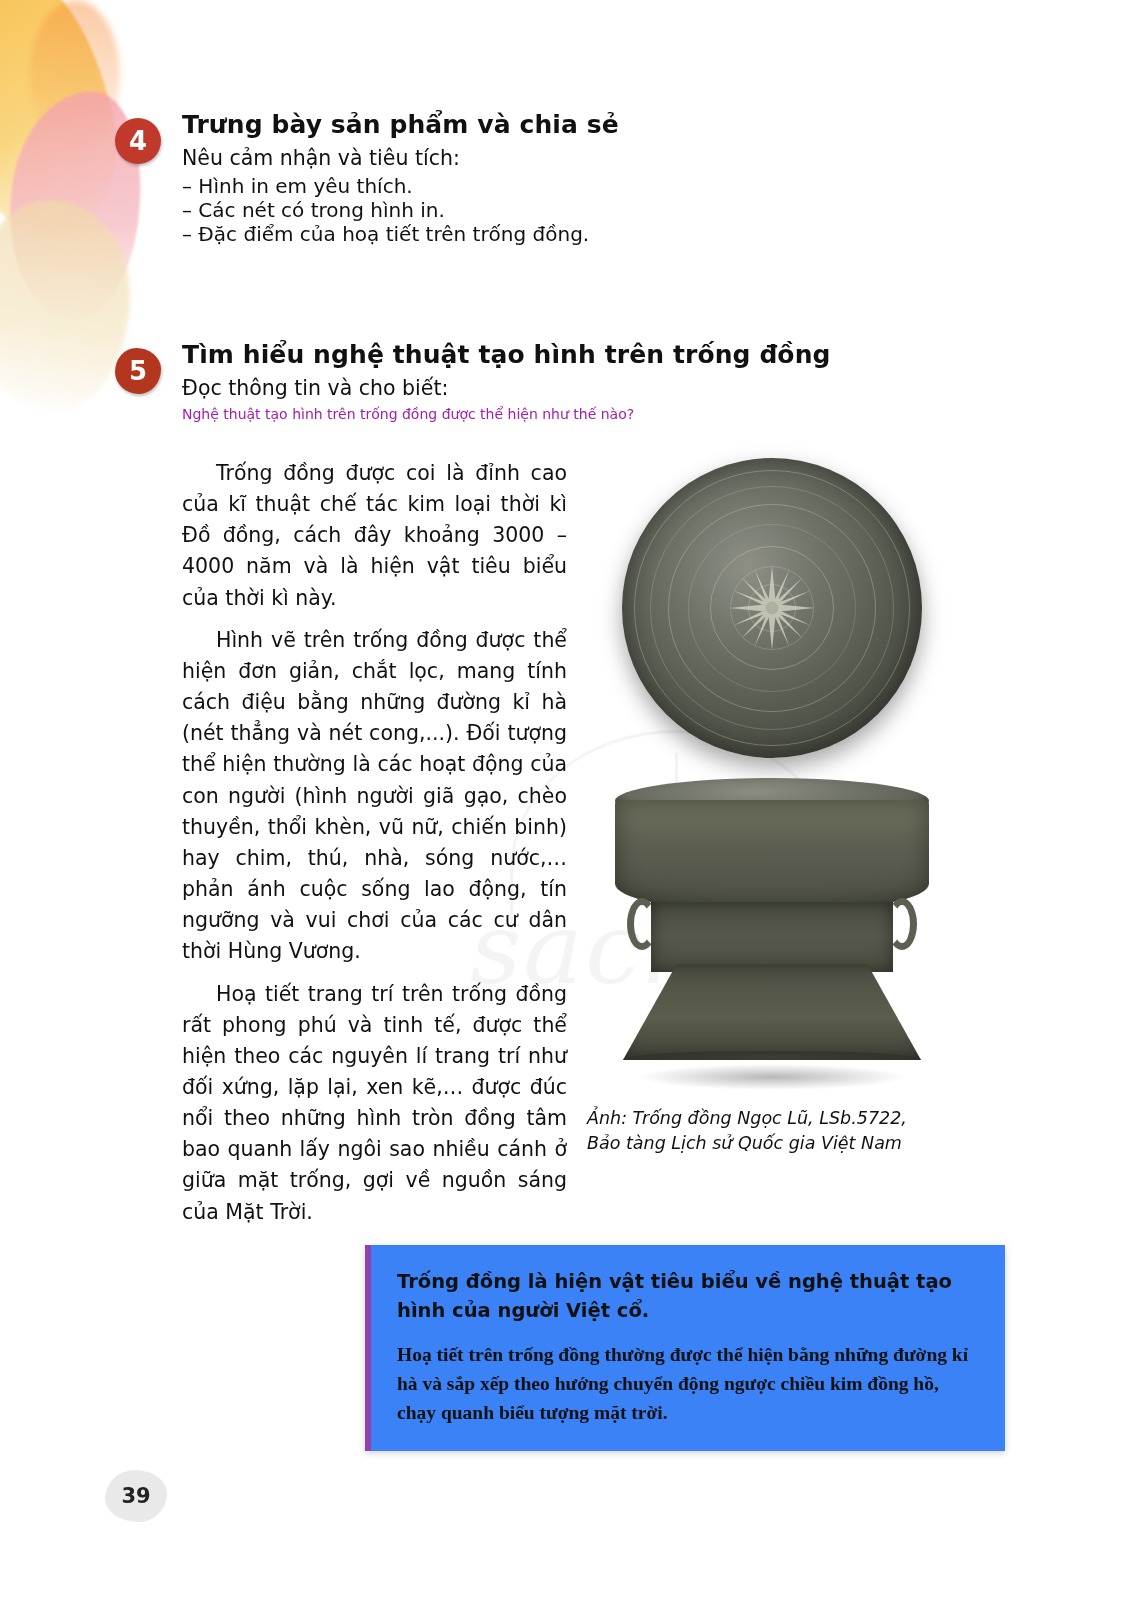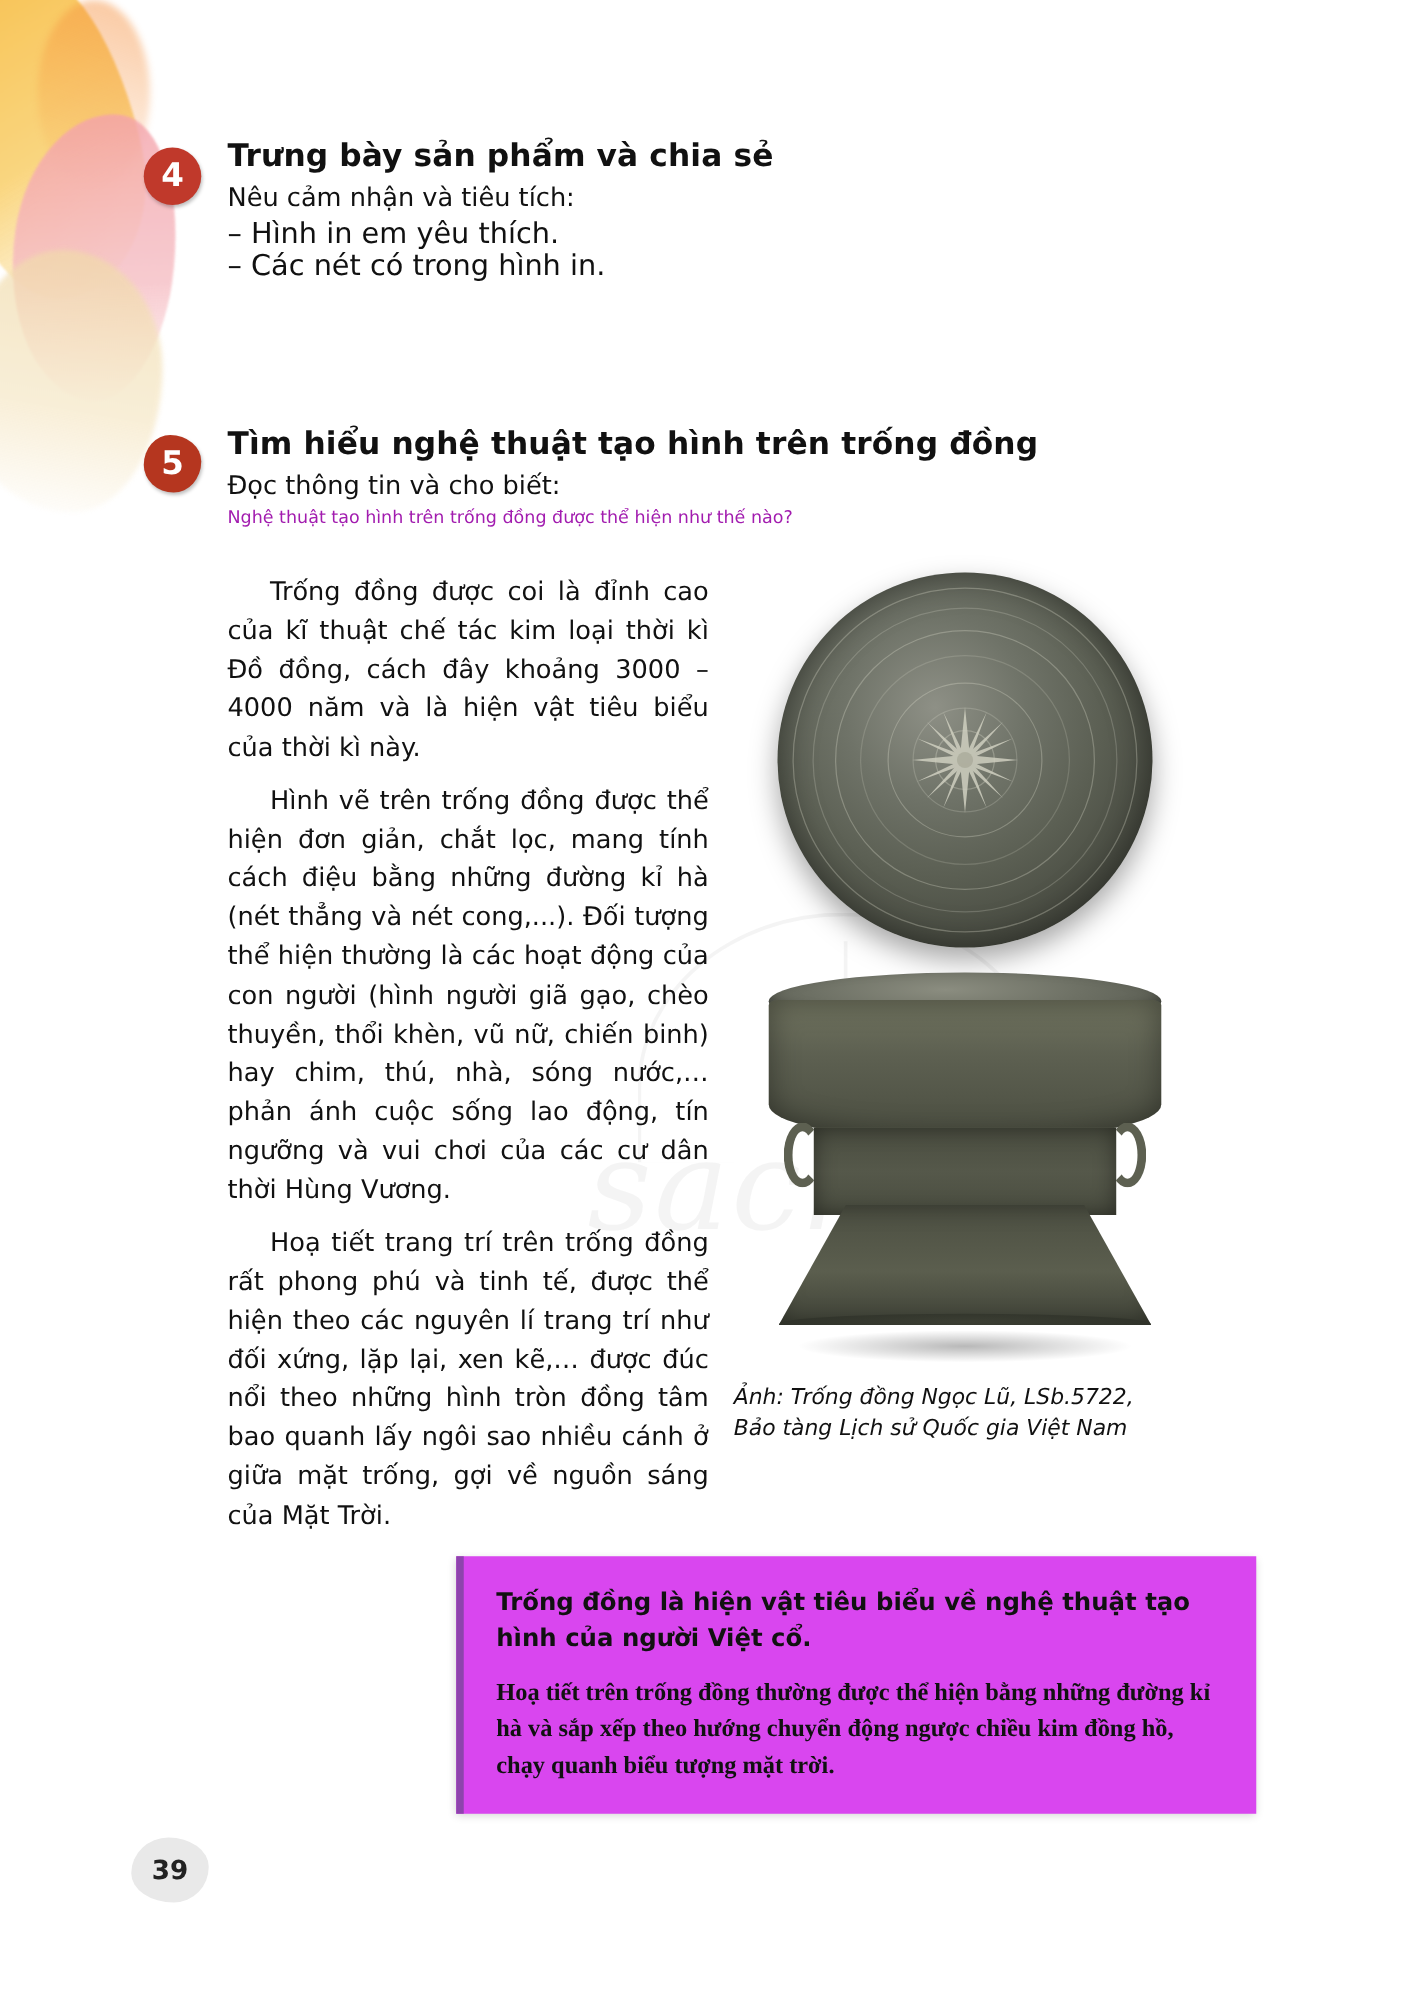--- a/index.html
+++ b/index.html
@@ -125,21 +125,21 @@
     font-size: 20.5px;
     color: #111;
     margin-top: 7px;
   }
 
   .bullets {
     list-style: none;
     margin-top: 4px;
   }
   .bullets li {
-    font-size: 23px;
+    font-size: 20px;
     color: #111;
   }
 
   .question {
     font-size: 14px;
     color: #a21caf;
     margin-top: 6px;
   }
 
   
@@ -257,21 +257,21 @@
     line-height: 1.45;
     color: #111;
     font-family: "DejaVu Sans", sans-serif;
   }
 
   
   .note-box {
     position: absolute;
     left: 365px; top: 1245px;
     width: 640px;
-    background: #d946ef;
+    background: #3b82f6;
     border-left: 6px solid #8e44ad;
     box-shadow: 0 2px 7px rgba(0,0,0,.18);
     padding: 22px 26px 24px 26px;
   }
   .note-box p {
     font-size: 19.5px;
     font-weight: bold;
     line-height: 1.5;
     color: #111;
   }
@@ -312,20 +312,21 @@
 <div class="page">
 
   <div class="section" style="left:115px; top:110px; width:760px;">
     <div class="badge" style="left:0; top:8px;">4</div>
     <div style="margin-left:67px;">
       <h2 class="section-title">Trưng bày sản phẩm và chia sẻ</h2>
       <div class="lead">Nêu cảm nhận và tiêu tích:</div>
       <ul class="bullets">
         <li>– Hình in em yêu thích.</li>
         <li>– Các nét có trong hình in.</li>
+        <li>– Đặc điểm của hoạ tiết trên trống đồng.</li>
       </ul>
     </div>
   </div>
 
   <div class="section" style="left:115px; top:340px; width:860px;">
     <div class="badge b5" style="left:0; top:8px;">5</div>
     <div style="margin-left:67px;">
       <h2 class="section-title">Tìm hiểu nghệ thuật tạo hình trên trống đồng</h2>
       <div class="lead">Đọc thông tin và cho biết:</div>
       <div class="question">Nghệ thuật tạo hình trên trống đồng được thể hiện như thế nào?</div>

